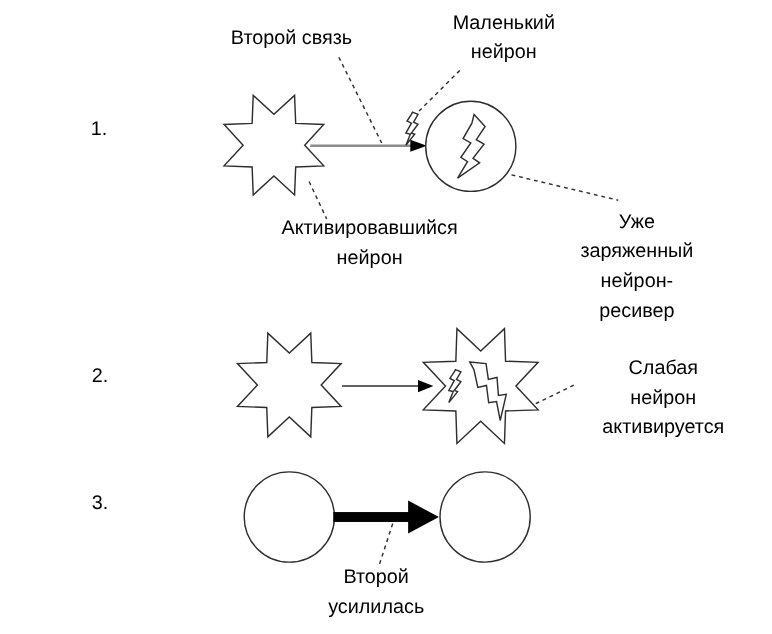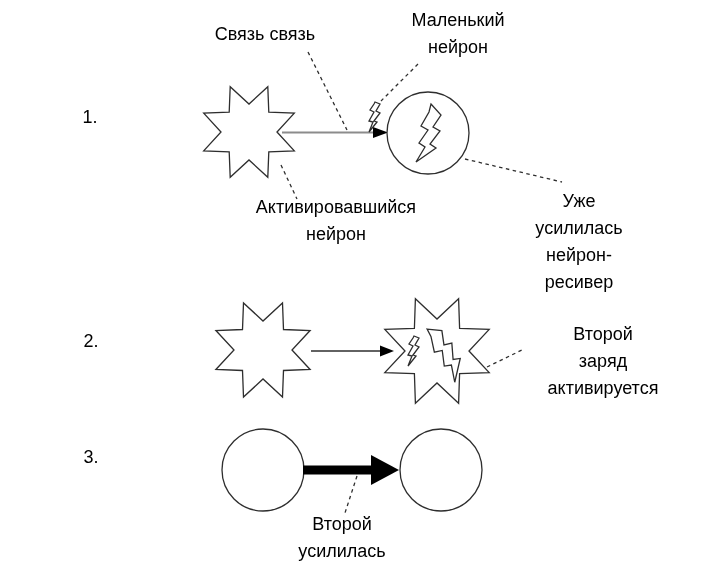--- a/index.html
+++ b/index.html
@@ -54,24 +54,24 @@
     <circle class="shape" cx="263" cy="470" r="41"></circle>
     <circle class="shape" cx="441" cy="470" r="41"></circle>
     <rect class="solid" x="303" y="465.5" width="72" height="9"></rect>
     <polygon class="solid" points="371,455 399,470 371,485"></polygon>
   </svg>
 
   <div class="lbl" style="left:90px;top:104px">1.</div>
   <div class="lbl" style="left:91px;top:328px">2.</div>
   <div class="lbl" style="left:91px;top:444px">3.</div>
 
-  <div class="lbl" style="left:265px;top:21px">Связь связь</div>
+  <div class="lbl" style="left:265px;top:21px">Второй связь</div>
   <div class="lbl" style="left:458px;top:7px">Маленький
 нейрон</div>
   <div class="lbl" style="left:336px;top:194px">Активировавшийся
 нейрон</div>
-  <div class="lbl" style="left:579px;top:188px">Уже усилилась
+  <div class="lbl" style="left:579px;top:188px">Уже заряженный
 нейрон-ресивер</div>
-  <div class="lbl" style="left:603px;top:321px">Второй заряд
+  <div class="lbl" style="left:603px;top:321px">Слабая нейрон
 активируется</div>
   <div class="lbl" style="left:342px;top:511px">Второй
 усилилась</div>
 </div>
 
 </body></html>

